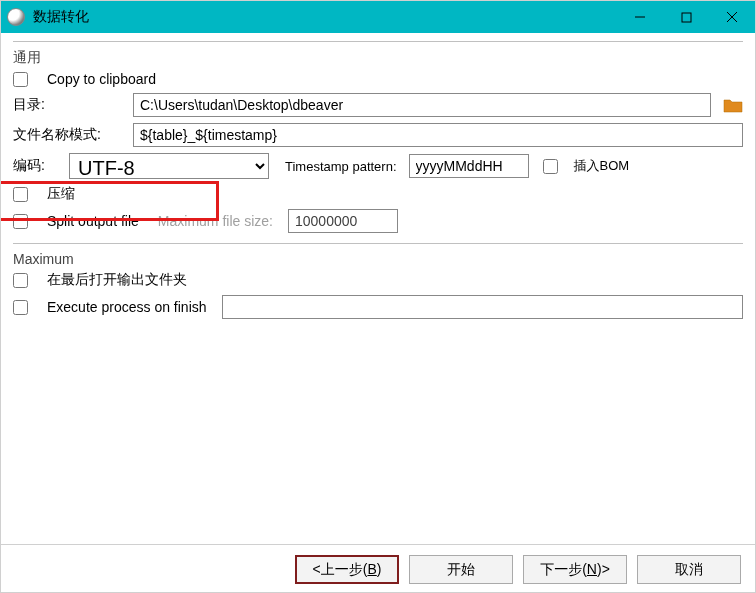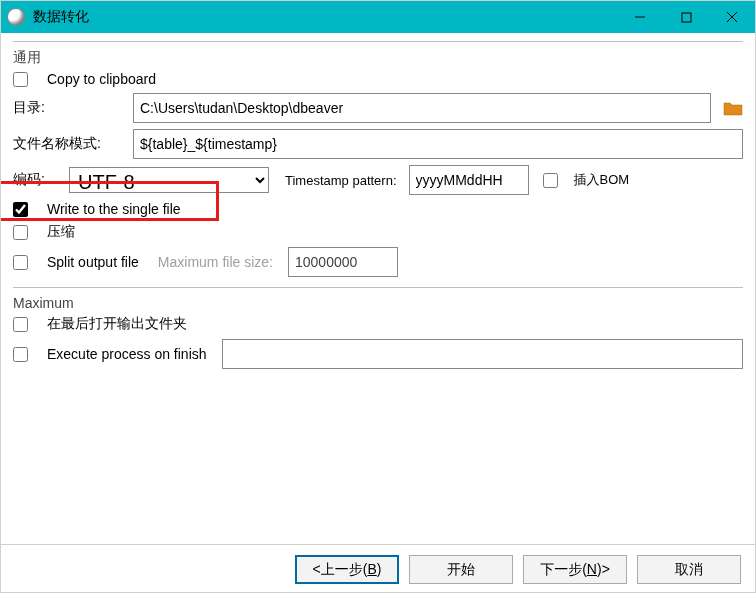--- a/index.html
+++ b/index.html
@@ -101,21 +101,21 @@
   gap: 15px;
   font-size: 14px;
 }
 input[type="checkbox"] {
   width: 15px; height: 15px;
   margin-right: 4px;
   accent-color: #000;
 }
 .text-input {
   border: 1px solid #888;
-  height: 30px;
+  height: 24px;
   padding: 2px 6px;
   font-size: 14px;
   font-family: inherit;
 }
 .text-input.flex { flex: 1; }
 .text-input.disabled {
   color: #404040;
 }
 .select {
   border: 1px solid #888;
@@ -148,21 +148,21 @@
   min-width: 104px;
   height: 29px;
   border: 1px solid #aaa;
   background: #f3f3f3;
   font-size: 14px;
   font-family: inherit;
   cursor: pointer;
   padding: 0 10px;
 }
 .btn.primary {
-  border: 2px solid #0369a1;
+  border: 2px solid #7f1d1d;
 }
 .underline { text-decoration: underline; }
 </style>
 </head>
 <body>
 
 <div class="window">
 
   <div class="titlebar">
     <div class="app-icon"></div>
@@ -218,24 +218,20 @@
           <span class="label-narrow">编码:</span>
           <select class="select" style="width:200px">
             <option>UTF-8</option>
           </select>
           <span style="margin-left:4px">Timestamp pattern:</span>
           <input class="text-input" style="width: 120px;" type="text" value="yyyyMMddHH">
           <input type="checkbox" style="margin-left: 2px;">
           <span>插入BOM</span>
         </div>
 
-        <div class="checkbox-row" style="position:relative;">
-          <input type="checkbox" checked="" style="">
-          <span>Write to the single file</span>
-        </div>
 
         <div class="checkbox-row">
           <input type="checkbox" style="">
           <span>压缩</span>
         </div>
 
         <div class="checkbox-row">
           <input type="checkbox" style="">
           <span>Split output file</span>
           <span class="dim-text" style="margin-left:4px">Maximum file size:</span>

